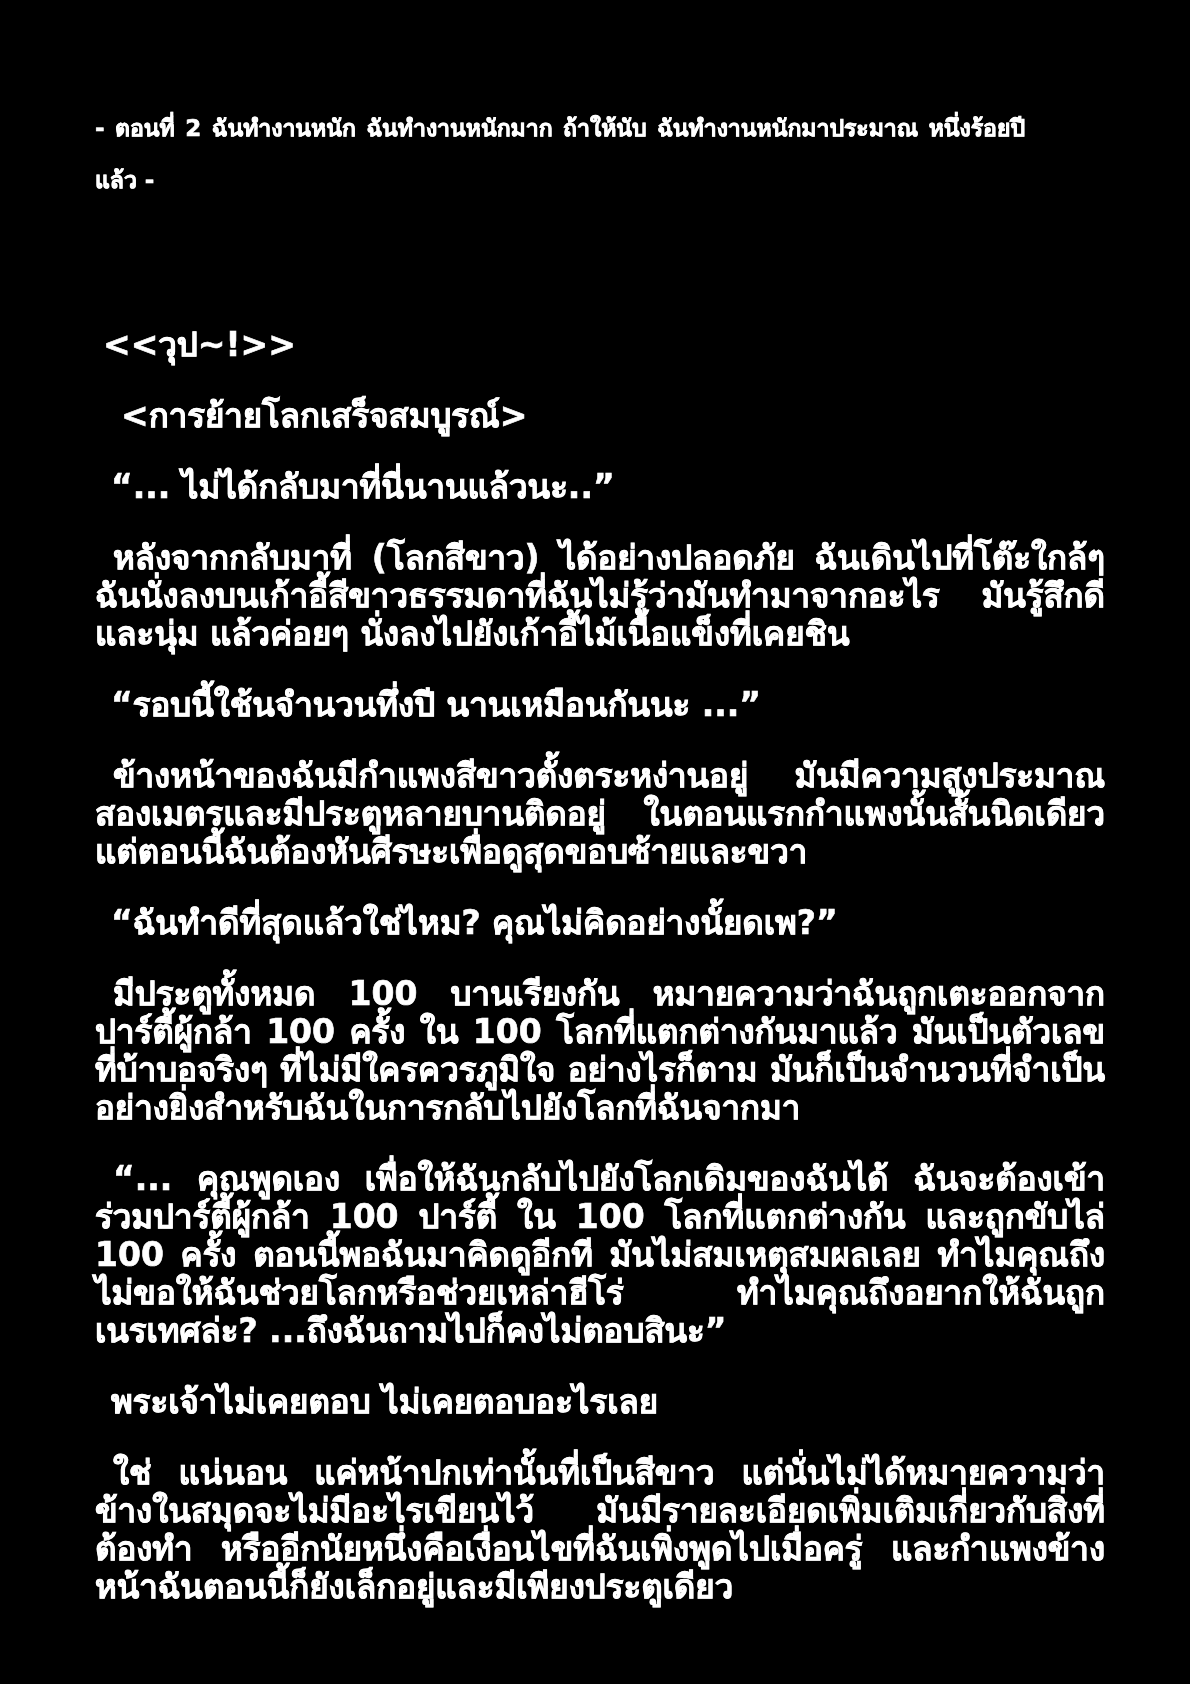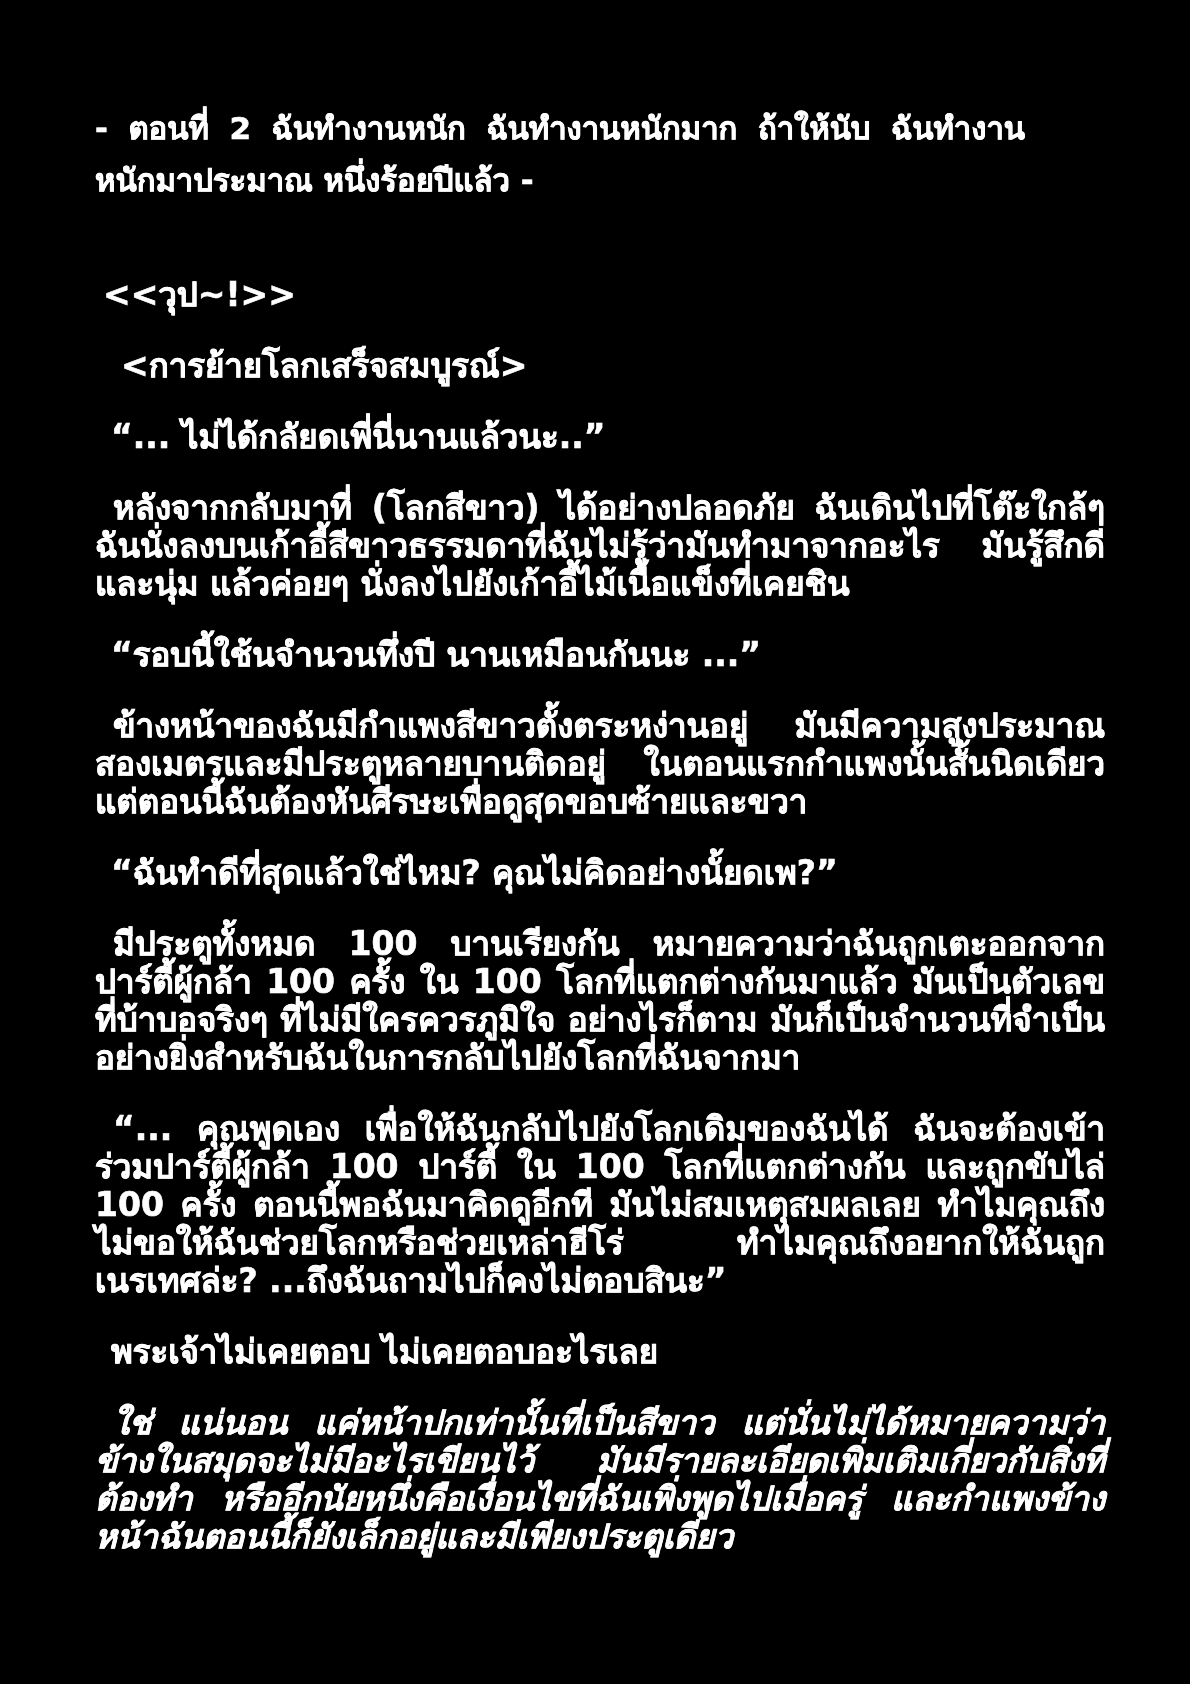--- a/index.html
+++ b/index.html
@@ -14,25 +14,25 @@
     min-height: 1684px;
     margin: 0 auto;
     background: #000000;
     color: #ffffff;
     padding: 102px 85px 80px 95px;
     font-family: "DejaVu Sans", "Liberation Sans", sans-serif;
     font-weight: bold;
     -webkit-text-stroke: 0.6px #ffffff;
   }
   .chapter-header {
-    font-size: 31px;
+    font-size: 23px;
     line-height: 52px;
     max-width: 930px;
     text-align: justify;
-    margin: 0 0 70px 0;
+    margin: 0 0 120px 0;
   }
   .block {
     font-size: 33px;
     line-height: 38px;
     margin: 0 0 33px 0;
   }
   .sfx-line {
     text-indent: 8px;
   }
   .system-line {
@@ -40,35 +40,34 @@
   }
   .dialogue-line {
     text-indent: 16px;
   }
   .narration {
     text-align: justify;
     text-indent: 18px;
   }
   .narration:last-child {
     margin-bottom: 0;
-    font-style: italic;
   }
 </style>
 </head>
 <body>
 
 <div class="page">
 
   <div class="chapter-header">- ตอนที่ 2 ฉันทำงานหนัก ฉันทำงานหนักมาก ถ้าให้นับ ฉันทำงานหนักมาประมาณ หนึ่งร้อยปีแล้ว -</div>
 
   <div class="block sfx-line">&lt;&lt;วุป~!&gt;&gt;</div>
 
   <div class="block system-line">&lt;การย้ายโลกเสร็จสมบูรณ์&gt;</div>
 
-  <div class="block dialogue-line">“... ไม่ได้กลัยดเพี่นี่นานแล้วนะ..”</div>
+  <div class="block dialogue-line">“... ไม่ได้กลับมาที่นี่นานแล้วนะ..”</div>
 
   <div class="block narration">หลังจากกลับมาที่ (โลกสีขาว) ได้อย่างปลอดภัย ฉันเดินไปที่โต๊ะใกล้ๆ ฉันนั่งลงบนเก้าอี้สีขาวธรรมดาที่ฉันไม่รู้ว่ามันทำมาจากอะไร มันรู้สึกดีและนุ่ม แล้วค่อยๆ นั่งลงไปยังเก้าอี้ไม้เนื้อแข็งที่เคยชิน</div>
 
   <div class="block dialogue-line">“รอบนี้ใช้นจำนวนทึ่งปี นานเหมือนกันนะ ...”</div>
 
   <div class="block narration">ข้างหน้าของฉันมีกำแพงสีขาวตั้งตระหง่านอยู่ มันมีความสูงประมาณสองเมตรและมีประตูหลายบานติดอยู่ ในตอนแรกกำแพงนั้นสั้นนิดเดียว แต่ตอนนี้ฉันต้องหันศีรษะเพื่อดูสุดขอบซ้ายและขวา</div>
 
   <div class="block dialogue-line">“ฉันทำดีที่สุดแล้วใช่ไหม? คุณไม่คิดอย่างนั้ยดเพ?”</div>
 
   <div class="block narration">มีประตูทั้งหมด 100 บานเรียงกัน หมายความว่าฉันถูกเตะออกจากปาร์ตี้ผู้กล้า 100 ครั้ง ใน 100 โลกที่แตกต่างกันมาแล้ว มันเป็นตัวเลขที่บ้าบอจริงๆ ที่ไม่มีใครควรภูมิใจ อย่างไรก็ตาม มันก็เป็นจำนวนที่จำเป็นอย่างยิ่งสำหรับฉันในการกลับไปยังโลกที่ฉันจากมา</div>

